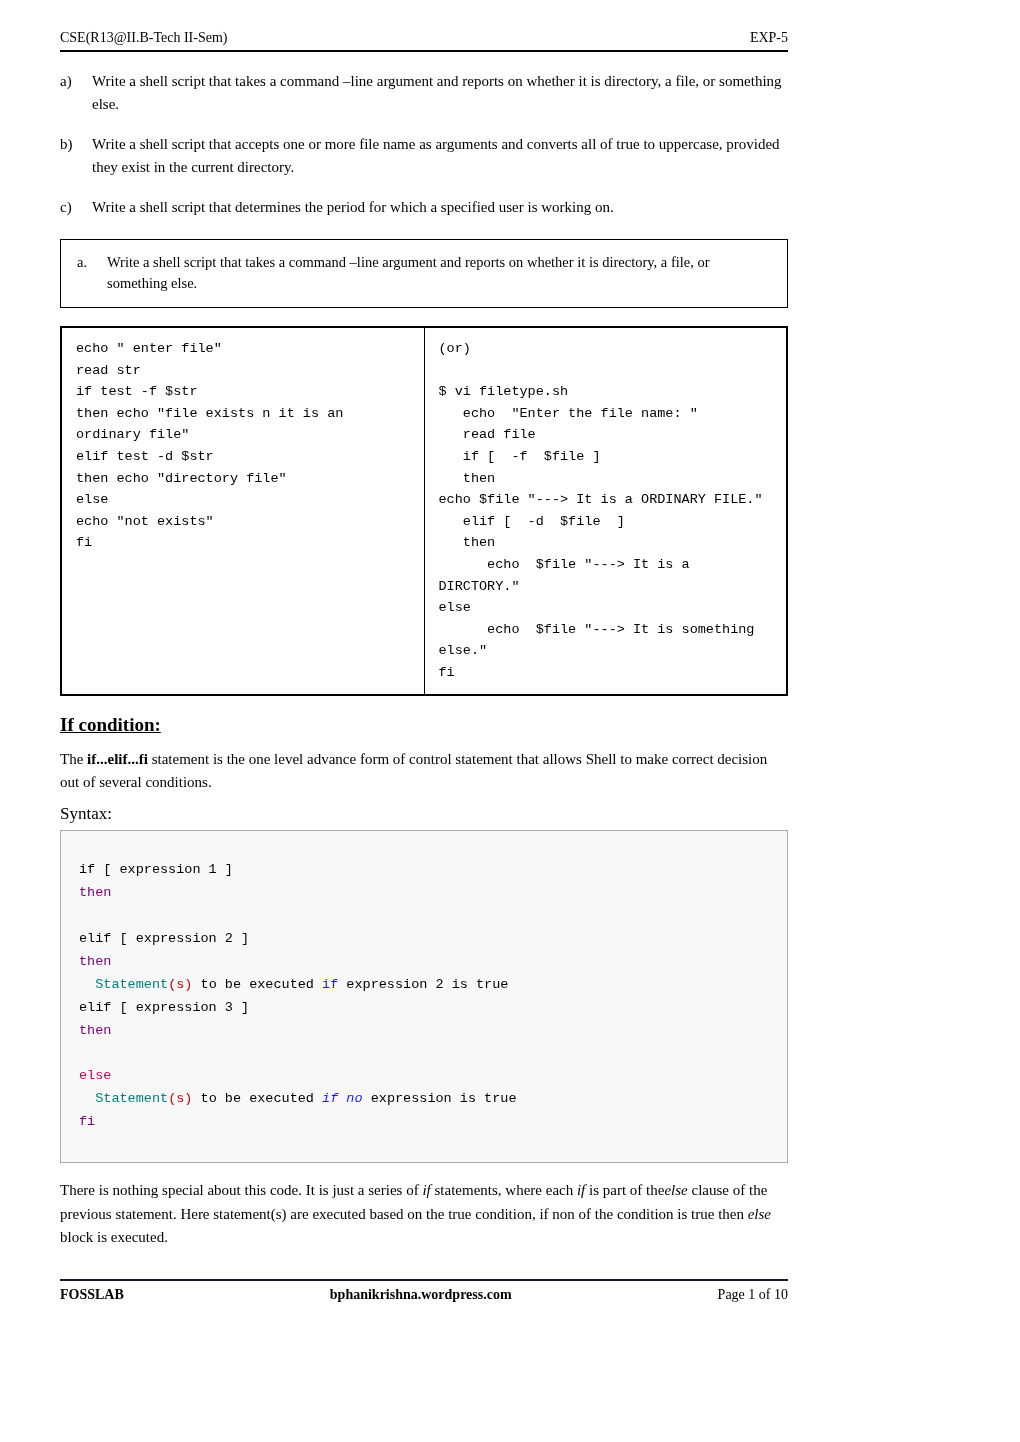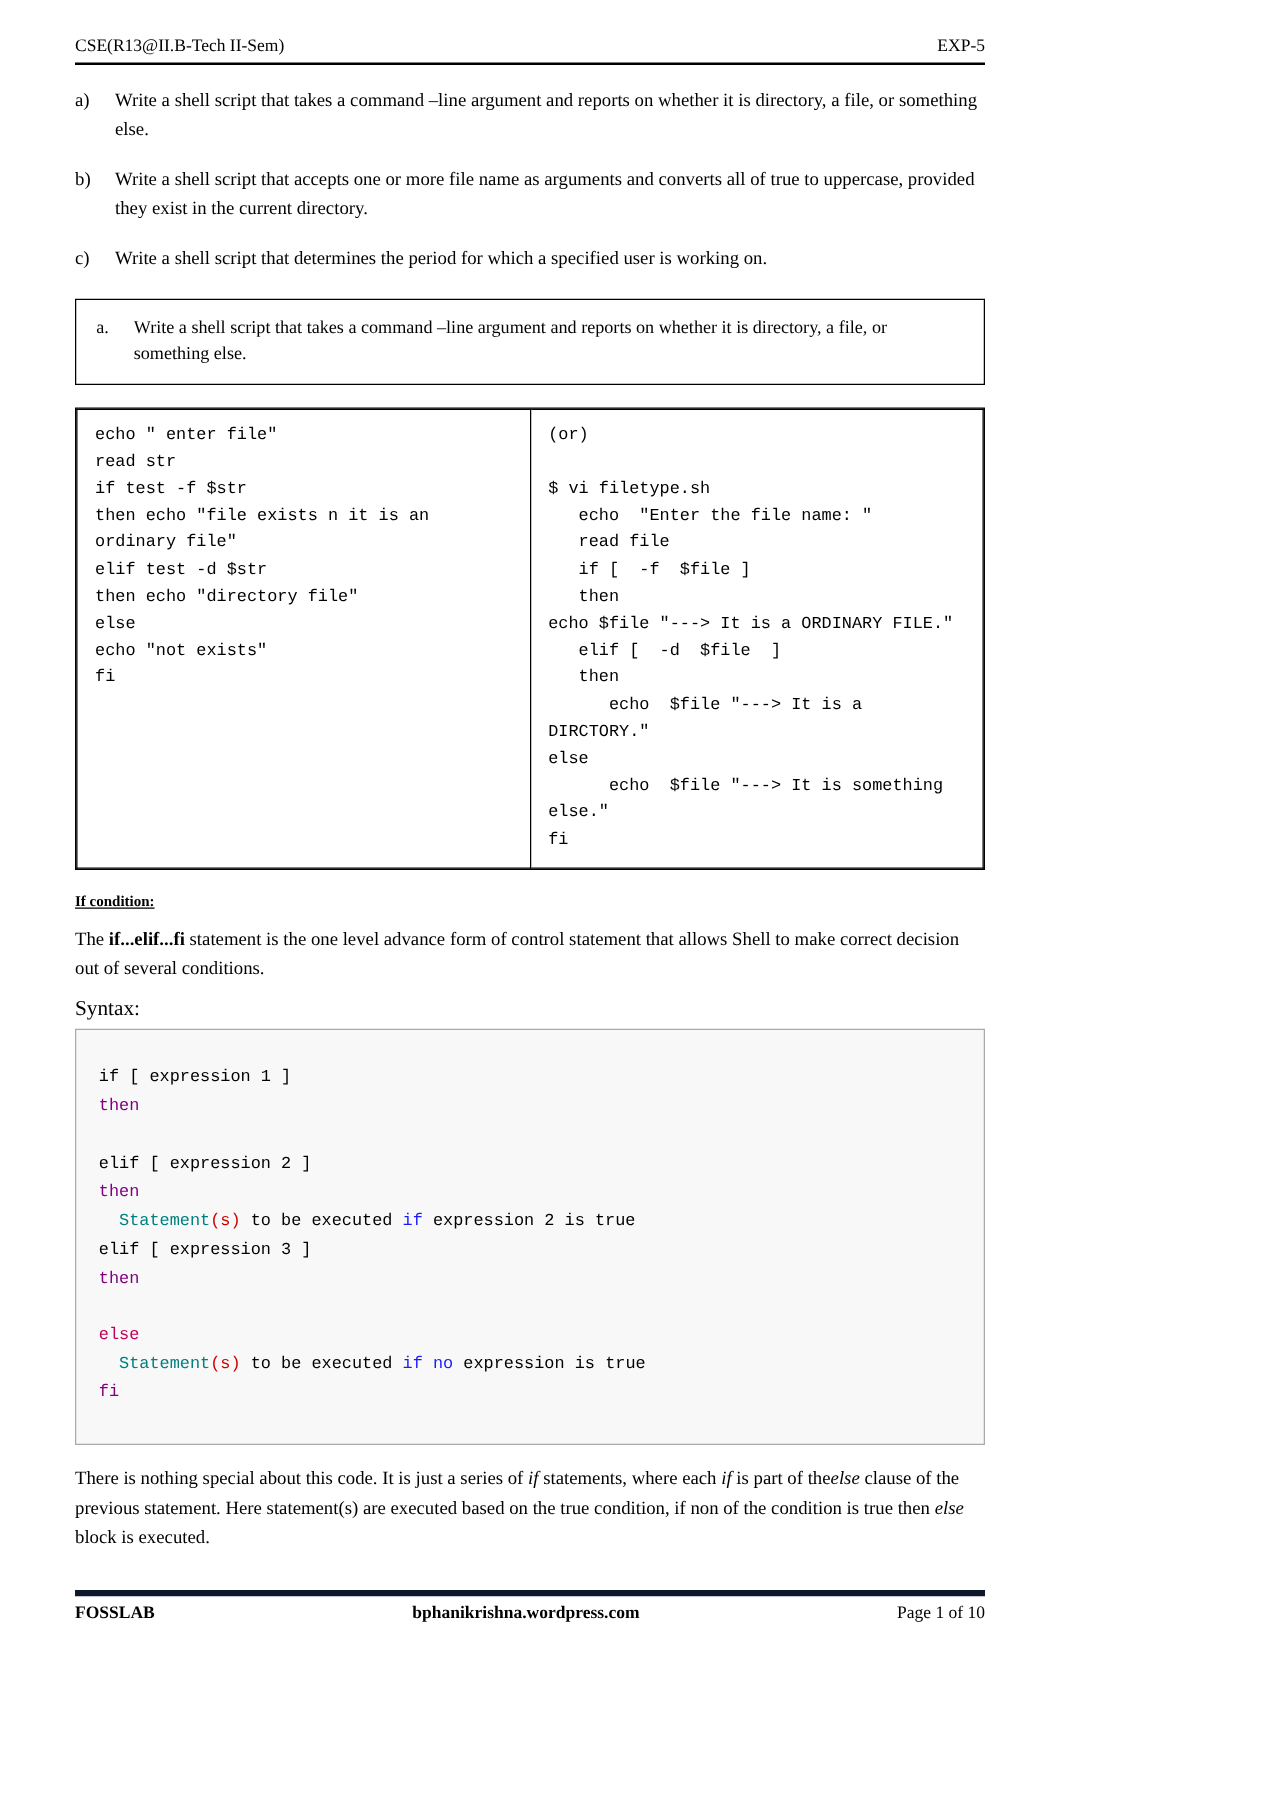--- a/index.html
+++ b/index.html
@@ -69,21 +69,21 @@
     .code-table td {
       border: 1px solid #000;
       padding: 10px 14px;
       vertical-align: top;
       line-height: 1.6;
     }
     .code-table td:first-child {
       width: 50%;
     }
     .if-condition-heading {
-      font-size: 12px;
+      font-size: 19px;
       font-weight: bold;
       text-decoration: underline;
       margin-bottom: 12px;
       margin-top: 8px;
     }
     .body-text {
       font-size: 15px;
       line-height: 1.55;
       margin-bottom: 10px;
     }
@@ -96,21 +96,21 @@
       background: #f8f8f8;
       padding: 28px 18px;
       font-family: "Courier New", Courier, monospace;
       font-size: 13.5px;
       line-height: 1.7;
       margin-bottom: 16px;
     }
     .footer-line {
       display: flex;
       justify-content: space-between;
-      border-top: 5px solid #0f172a;
+      border-top: 2px solid #0f172a;
       padding-top: 6px;
       margin-top: 30px;
       font-size: 14px;
     }
   </style>
 </head>
 <body>
 
 <div class="page">
 
@@ -192,21 +192,21 @@
     <span style="color:#000;">if [ expression 1 ]</span><br>
     <span style="color:#800080;">then</span><br>
     <br>
     <span style="color:#000;">elif [ expression 2 ]</span><br>
     <span style="color:#800080;">then</span><br>
     <span>&nbsp;&nbsp;<span style="color:#008080;">Statement</span><span style="color:#cc0000;">(s)</span><span style="color:#000;"> to be executed </span><span style="color:#1a1aff;">if</span><span style="color:#000;"> expression 2 </span><span style="color:#000;">is true</span></span><br>
     <span style="color:#000;">elif [ expression 3 ]</span><br>
     <span style="color:#800080;">then</span><br>
     <br>
     <span style="color:#c0005a;">else</span><br>
-    <span>&nbsp;&nbsp;<span style="color:#008080;">Statement</span><span style="color:#cc0000;">(s)</span><span style="color:#000;"> to be executed </span><span style="color:#1a1aff;">if no</span><span style="color:#000;"> expression </span><span style="color:#000;">is true</span></span><br>
+    <span>&nbsp;&nbsp;<span style="color:#008080;">Statement</span><span style="color:#cc0000;">(s)</span><span style="color:#000;"> to be executed </span><span style="color:#1a1aff;font-style:italic;">if no</span><span style="color:#000;"> expression </span><span style="color:#000;">is true</span></span><br>
     <span style="color:#800080;">fi</span>
   </div>
 
   <p class="body-text">
     There is nothing special about this code. It is just a series of <span style="font-style:italic;">if</span> statements, where each <span style="font-style:italic;">if</span> is part of the<span style="font-style:italic;">else</span> clause of the previous statement. Here statement(s) are executed based on the true condition, if non of the condition is true then <span style="font-style:italic;">else</span> block is executed.
   </p>
 
   <div class="footer-line">
     <span style="font-weight:bold;">FOSSLAB</span>
     <span style="font-weight:bold;">bphanikrishna.wordpress.com</span>

